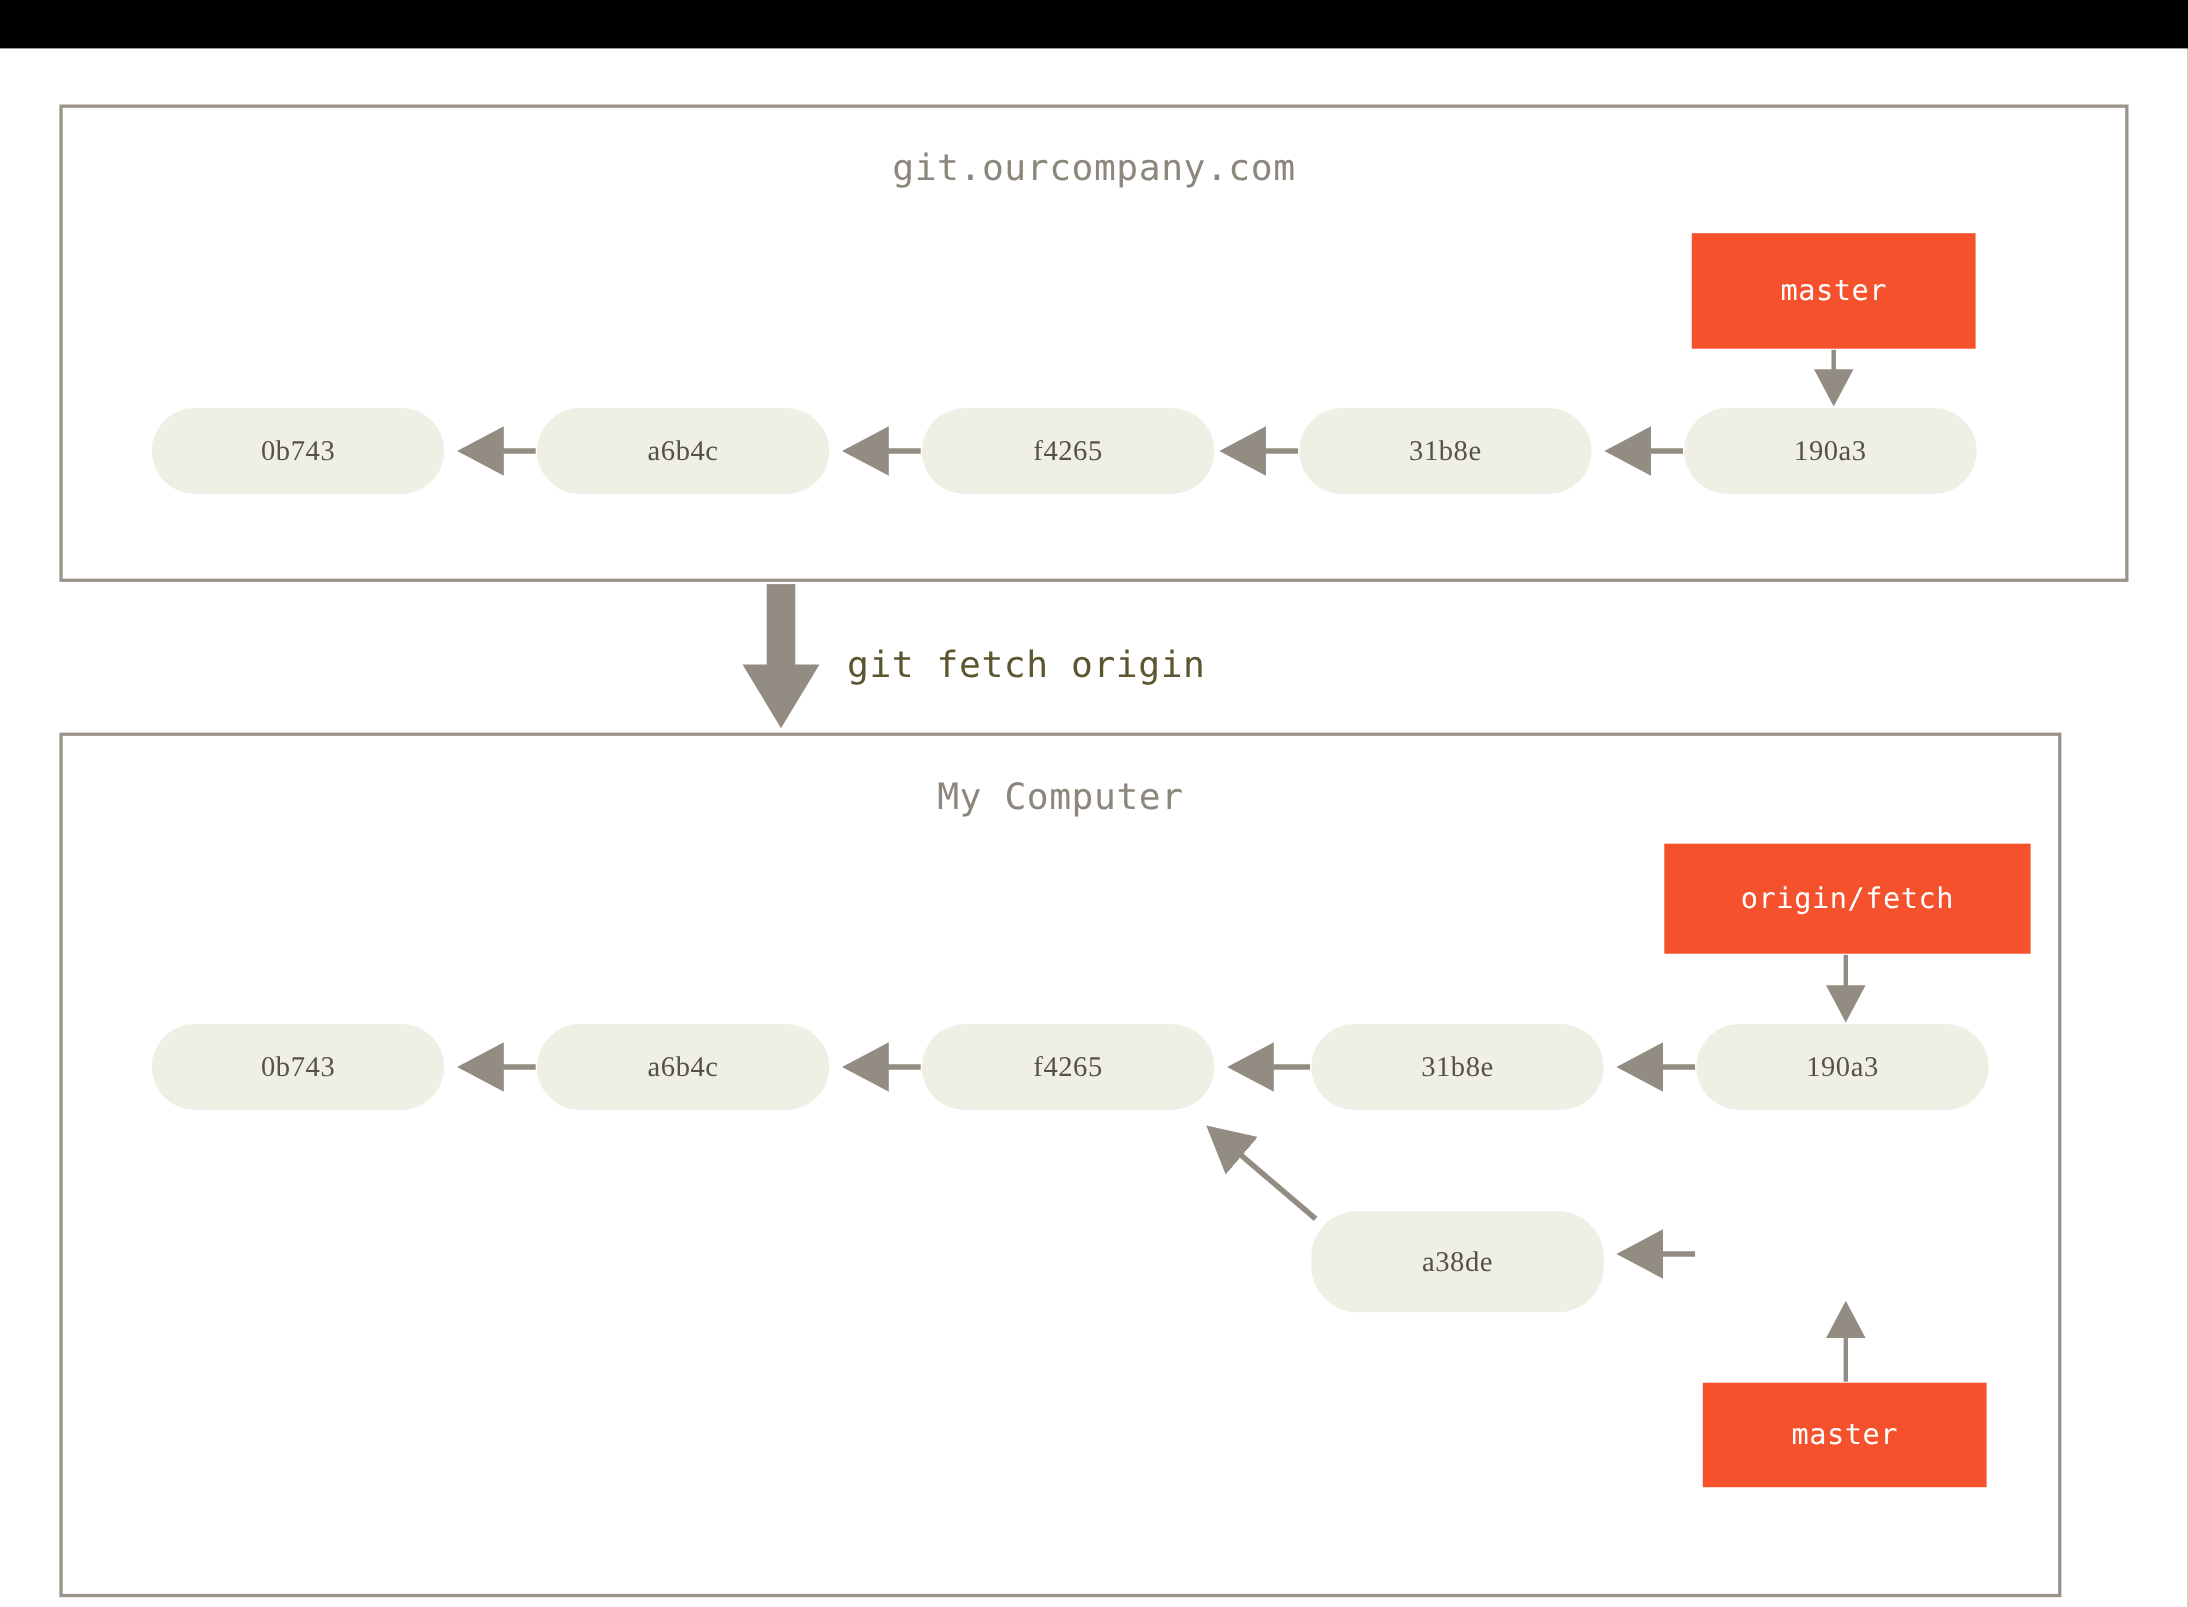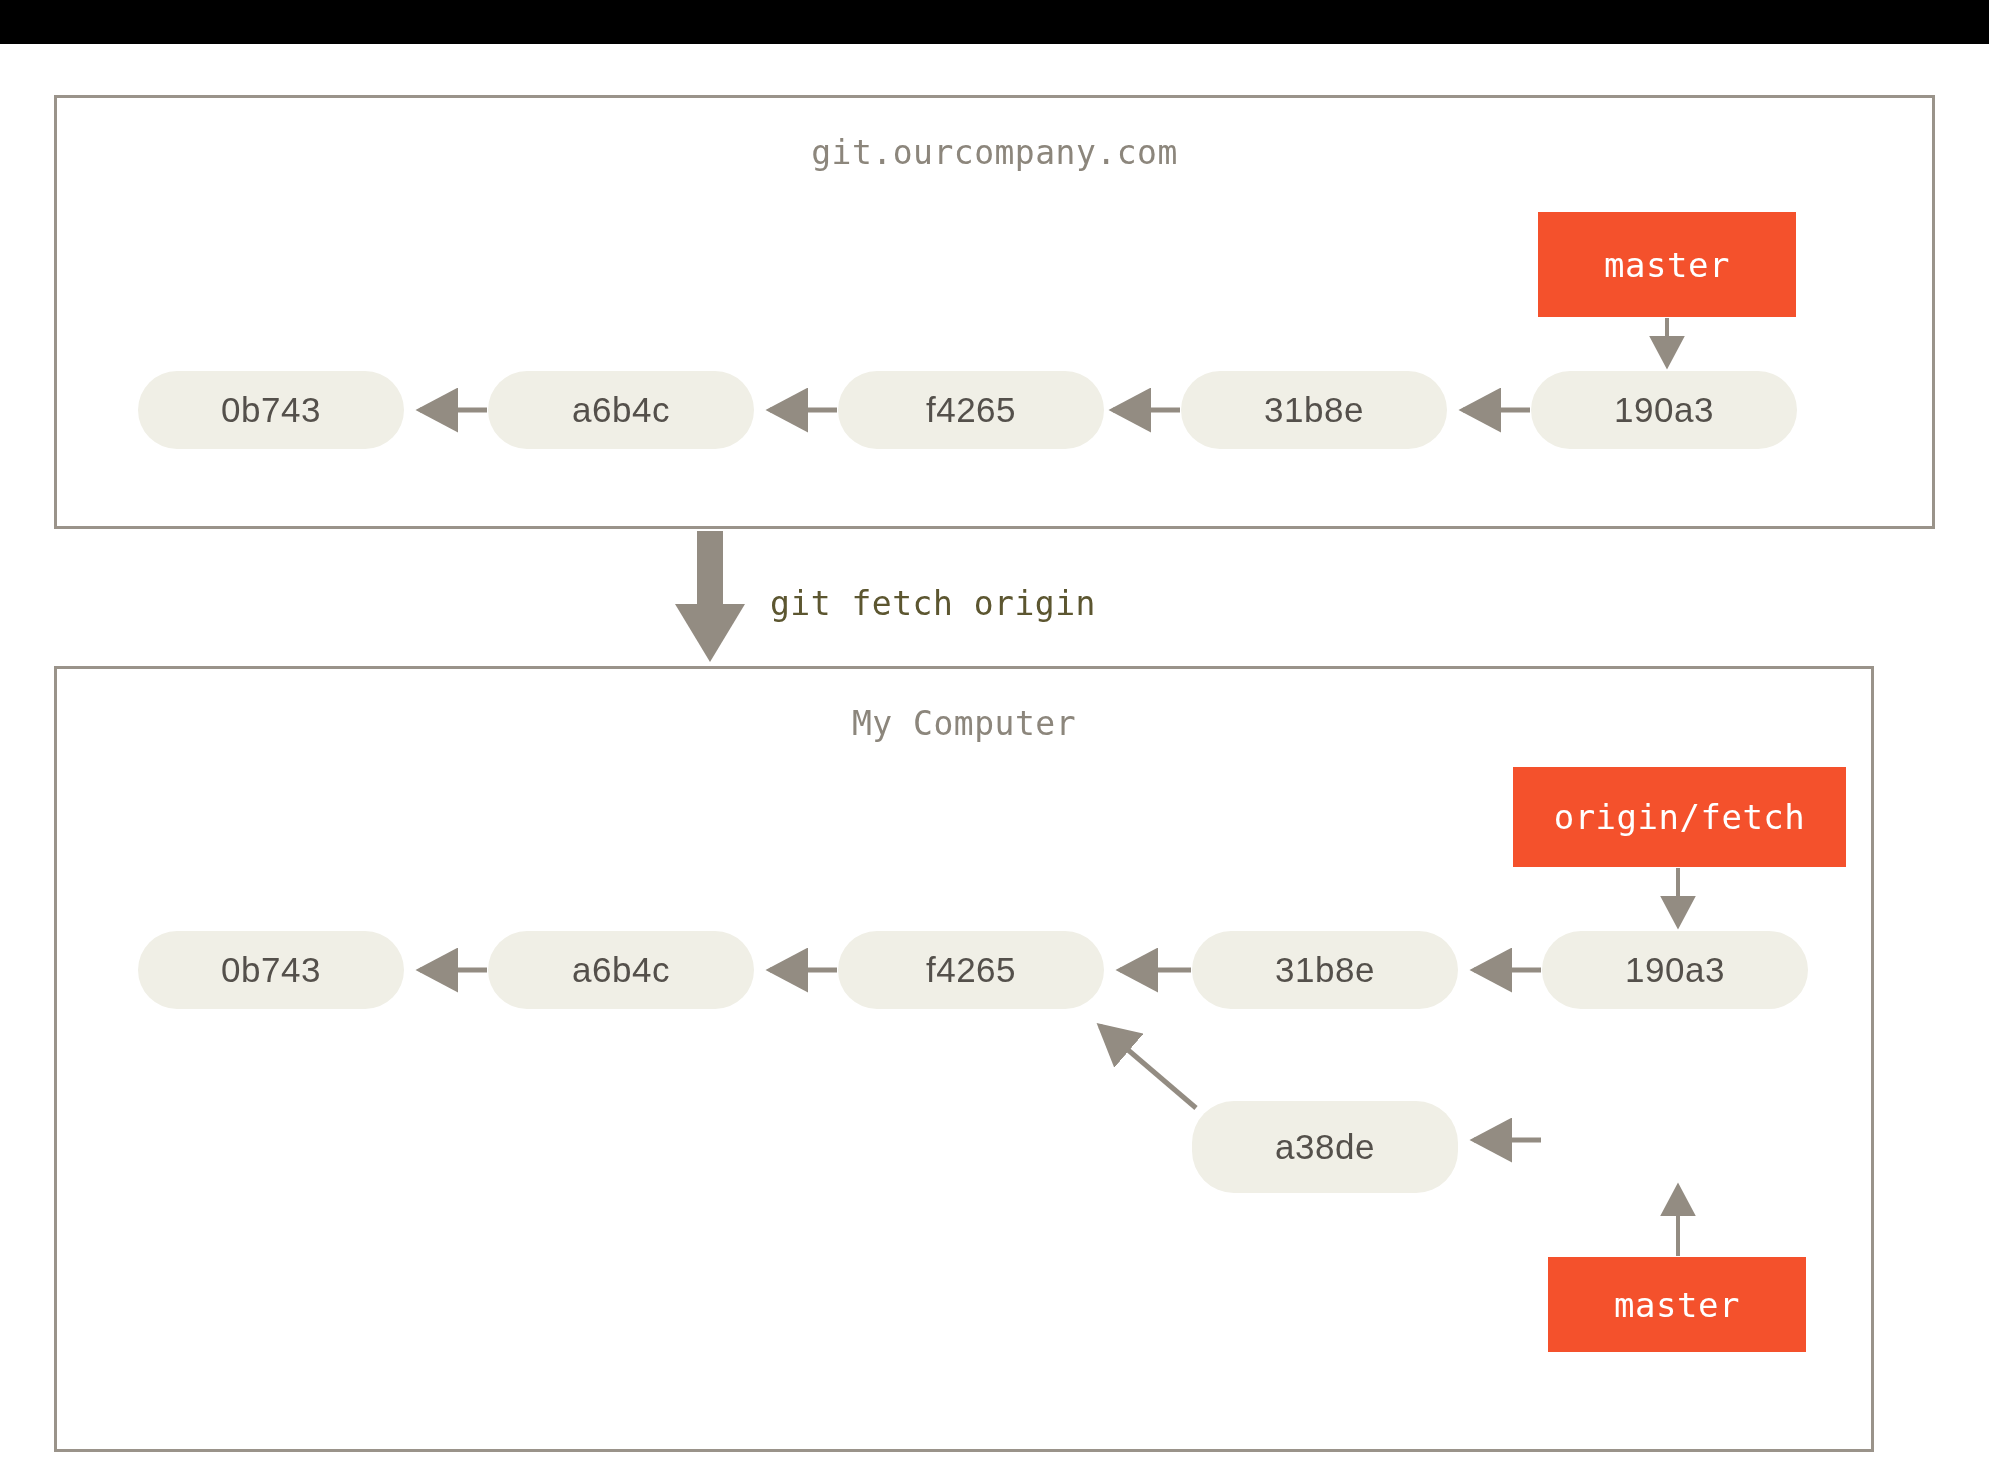--- a/index.html
+++ b/index.html
@@ -36,34 +36,34 @@
   }
   .commit {
     position: absolute;
     box-sizing: border-box;
     background: #f0efe6;
     border-radius: 42px;
     display: flex;
     align-items: center;
     justify-content: center;
     color: #54504b;
-    font-family: Liberation Sans, sans-serif;
-    font-size: 35px;
+    font-family: Liberation Serif, serif;
+    font-size: 26px;
     letter-spacing: 0.5px;
   }
   .reflabel {
     position: absolute;
     box-sizing: border-box;
     background: #f4512c;
     display: flex;
     align-items: center;
     justify-content: center;
     color: #ffffff;
     font-family: "DejaVu Sans Mono", "Liberation Mono", monospace;
-    font-size: 34px;
+    font-size: 26px;
     letter-spacing: 0.5px;
     white-space: nowrap;
     text-align: right;
   }
   .cmdlabel {
     position: absolute;
     color: #5c5630;
     font-family: "DejaVu Sans Mono", "Liberation Mono", monospace;
     font-size: 33px;
     letter-spacing: 0.5px;

